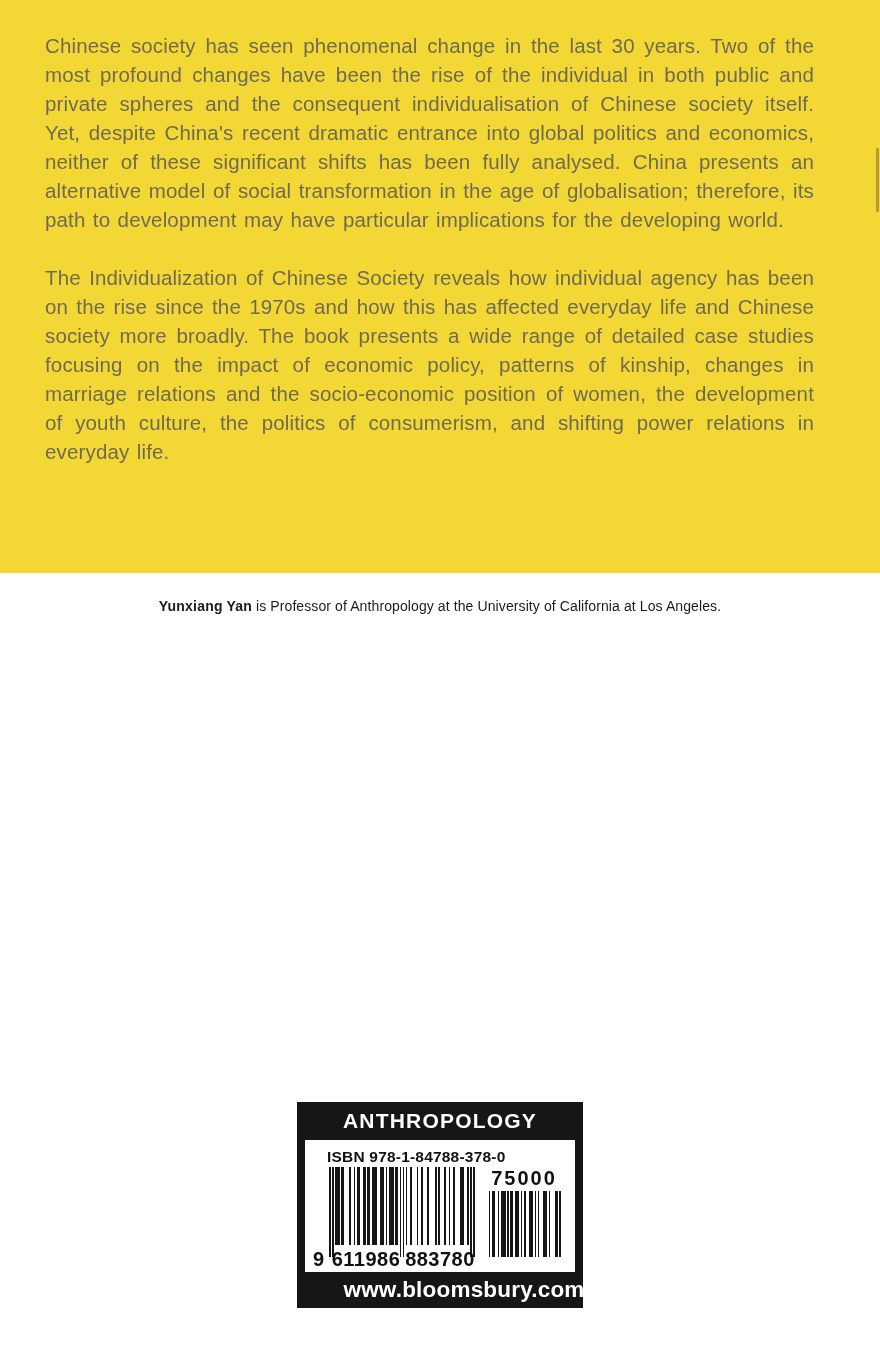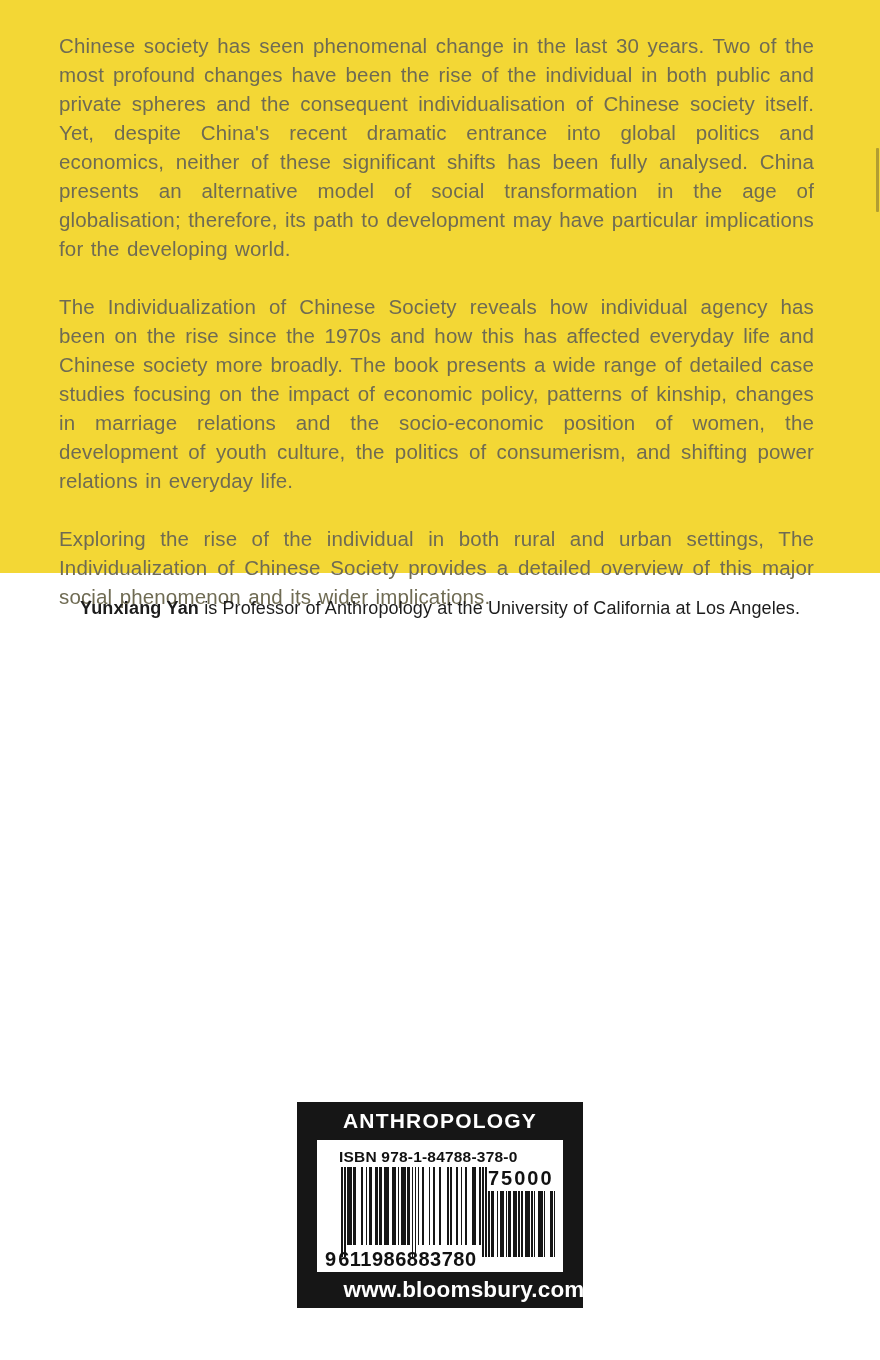--- a/index.html
+++ b/index.html
@@ -9,21 +9,21 @@
     position: relative;
     background: #ffffff;
     font-family: "Liberation Sans", sans-serif;
     overflow: hidden;
   }
 
   
   .synopsis {
     width: 880px; height: 573px;
     background: #F3D735;
-    padding: 31px 66px 0 59px;
+    padding: 31px 66px 0 45px;
   }
   .synopsis p {
     margin: 0 0 29px 0;
     color: #6F6B53;
     font-size: 20.5px;
     line-height: 29px;
     text-align: justify;
     letter-spacing: 0.15px;
     word-spacing: 1.5px;
   }
@@ -36,21 +36,21 @@
     width: 3px; height: 64px;
     background: #7a6d2f;
     opacity: 0.55;
     border-radius: 1px;
   }
 
   
   .author-line {
     margin: 25px 30px 0 30px;
     text-align: center;
-    font-size: 18px;
+    font-size: 14px;
     color: #1c1c1c;
     letter-spacing: 0.1px;
   }
   .author-line strong { font-weight: 700; letter-spacing: 0.2px; }
 
   
   .series-line {
     margin: 204px 20px 0 20px;
     text-align: center;
     font-size: 16.5px;
@@ -69,21 +69,21 @@
   }
   .bb-header {
     height: 38px;
     display: flex; align-items: center; justify-content: center;
     color: #ffffff;
     font-weight: 700;
     font-size: 21px;
     letter-spacing: 1.2px;
   }
   .bb-panel {
-    margin: 0 20px;
+    margin: 0 8px;
     background: #ffffff;
     height: 132px;
     padding: 6px 8px 0 8px;
     position: relative;
   }
   .isbn-label {
     font-size: 15.5px;
     font-weight: 700;
     letter-spacing: 0.2px;
     color: #111;
@@ -143,21 +143,20 @@
   }
 </style>
 </head>
 <body>
 
 <div>
 
   <section class="synopsis">
     <p>Chinese society has seen phenomenal change in the last 30 years. Two of the most profound changes have been the rise of the individual in both public and private spheres and the consequent individualisation of Chinese society itself. Yet, despite China's recent dramatic entrance into global politics and economics, neither of these significant shifts has been fully analysed. China presents an alternative model of social transformation in the age of globalisation; therefore, its path to development may have particular implications for the developing world.</p>
     <p>The Individualization of Chinese Society reveals how individual agency has been on the rise since the 1970s and how this has affected everyday life and Chinese society more broadly. The book presents a wide range of detailed case studies focusing on the impact of economic policy, patterns of kinship, changes in marriage relations and the socio-economic position of women, the development of youth culture, the politics of consumerism, and shifting power relations in everyday life.</p>
-    <p>Exploring the rise of the individual in both rural and urban settings, The Individualization of Chinese Society provides a detailed overview of this major social phenomenon and its wider implications.</p>
   </section>
 
   <div class="edge-artifact"></div>
 
   <p class="author-line"><strong>Yunxiang Yan</strong><span> is Professor of Anthropology at the University of California at Los Angeles.</span></p>
 
 
   <div class="barcode-block">
     <div class="bb-header">ANTHROPOLOGY</div>
     <div class="bb-panel">

